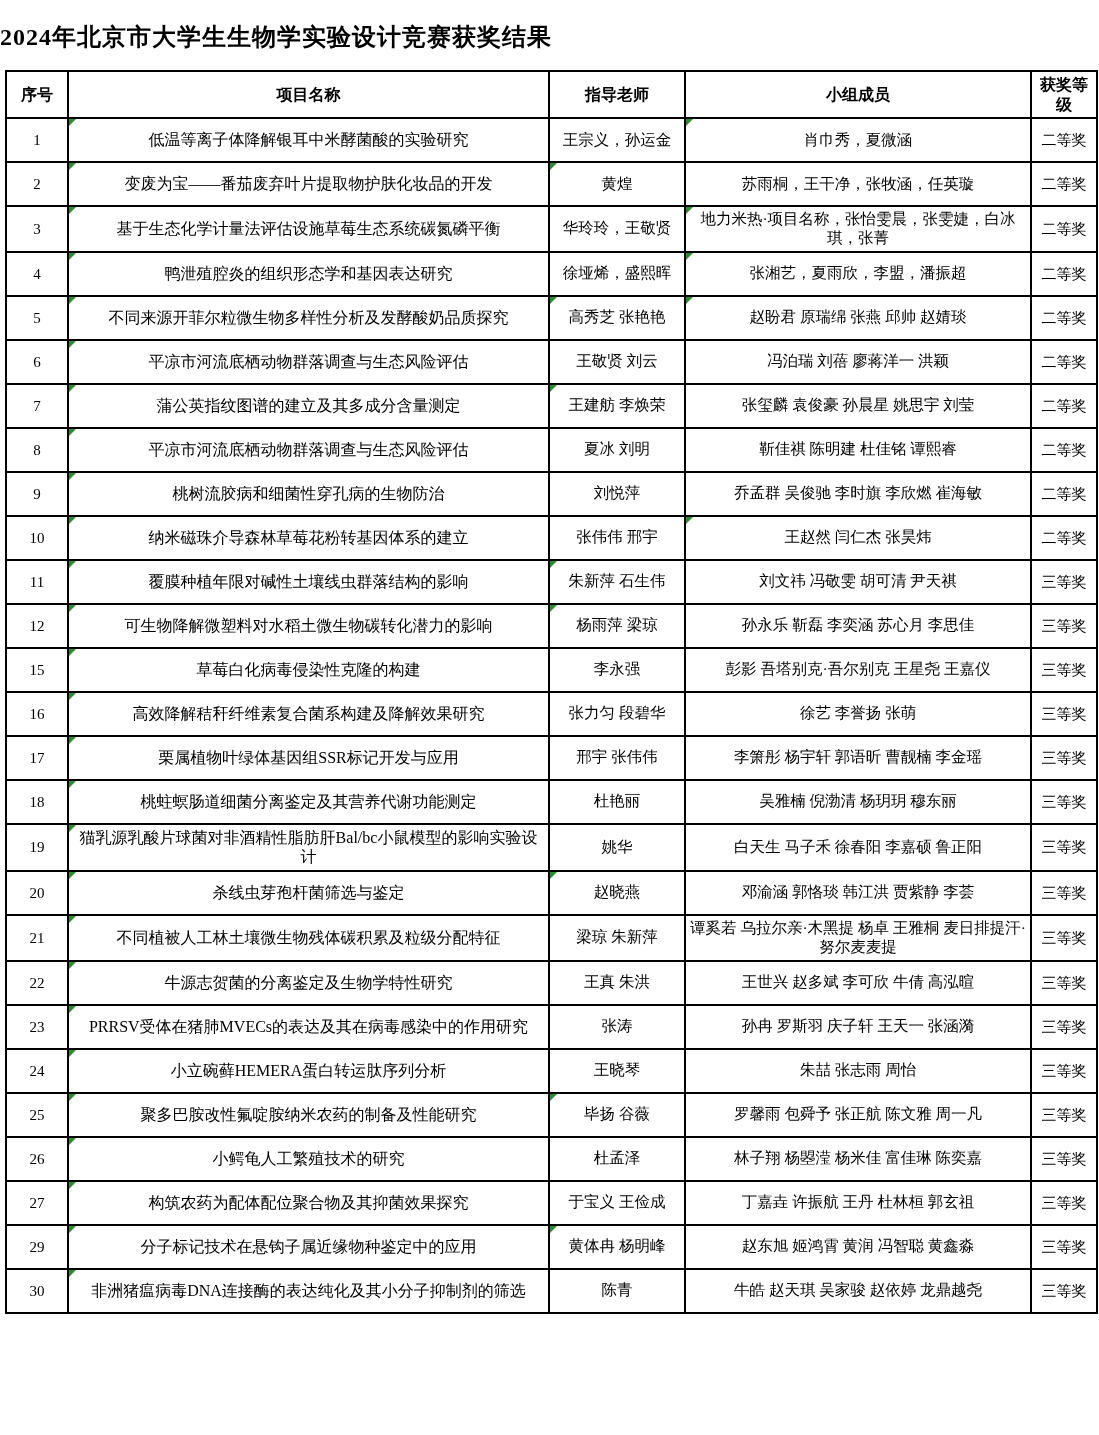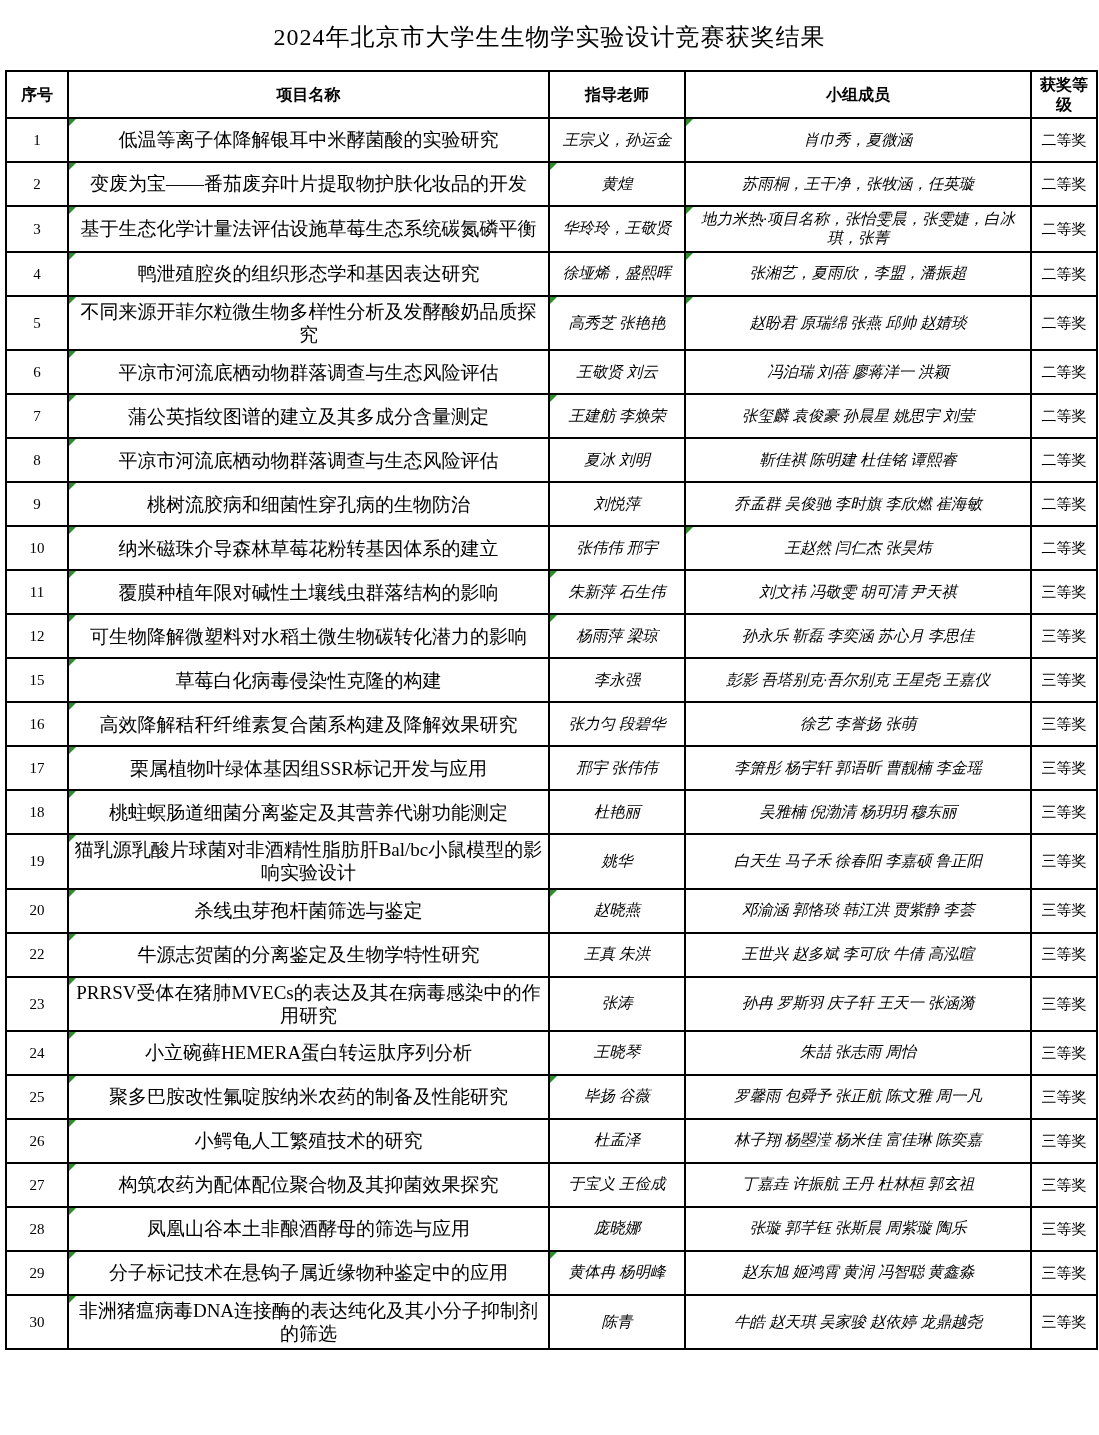--- a/index.html
+++ b/index.html
@@ -3,22 +3,21 @@
 <meta charset="utf-8">
 <style>
   html,body{margin:0;padding:0;background:#ffffff;}
   body{
     width:1099px;height:1435px;overflow:hidden;
     font-family:"Liberation Serif","DejaVu Serif",serif;
     color:#000;
   }
   .page{width:1099px;height:1435px;position:relative;background:#fff;}
   .doc-title{
-    text-align:center;
-    font-size:24px;font-weight:normal;
+    font-size:24px;font-weight:bold;
     padding:21px 0 17px 0;
     letter-spacing:1px;
   }
   table.award-table{
     border-collapse:collapse;
     table-layout:fixed;
     width:1091px;
     margin-left:5px;
   }
   .award-table col.c-no{width:62px;}
@@ -35,22 +34,22 @@
     font-size:16px;
     line-height:1.22;
     overflow:hidden;
   }
   .award-table thead th{
     font-weight:bold;
     height:28px;
     font-size:16px;
   }
   .award-table tbody td{height:36px;}
-  .award-table td.cell-project{font-size:19px;text-align:center;}
-  .award-table td.cell-teacher,.award-table td.cell-members{font-size:15.5px;font-style:italic;}
+  .award-table td.cell-project{font-size:16px;text-align:center;}
+  .award-table td.cell-teacher,.award-table td.cell-members{font-size:15.5px;}
   .award-table td.cell-award,.award-table td.cell-no{font-size:15px;}
   
   .tri::before{
     content:"";
     position:absolute;top:0;left:0;
     width:0;height:0;
     border-top:7px solid #2e8b2e;
     border-right:7px solid transparent;
   }
 </style>
@@ -198,20 +197,27 @@
           <td class="cell-award">三等奖</td>
         </tr>
         <tr>
           <td class="cell-no">20</td>
           <td class="cell-project tri">杀线虫芽孢杆菌筛选与鉴定</td>
           <td class="cell-teacher tri">赵晓燕</td>
           <td class="cell-members">邓渝涵 郭恪琰 韩江洪 贾紫静 李荟</td>
           <td class="cell-award">三等奖</td>
         </tr>
         <tr>
+          <td class="cell-no">21</td>
+          <td class="cell-project tri">不同植被人工林土壤微生物残体碳积累及粒级分配特征</td>
+          <td class="cell-teacher">梁琼 朱新萍</td>
+          <td class="cell-members">谭奚若 乌拉尔亲·木黑提 杨卓 王雅桐 麦日排提汗·努尔麦麦提</td>
+          <td class="cell-award">三等奖</td>
+        </tr>
+        <tr>
           <td class="cell-no">22</td>
           <td class="cell-project tri">牛源志贺菌的分离鉴定及生物学特性研究</td>
           <td class="cell-teacher">王真 朱洪</td>
           <td class="cell-members">王世兴 赵多斌 李可欣 牛倩 高泓暄</td>
           <td class="cell-award">三等奖</td>
         </tr>
         <tr>
           <td class="cell-no">23</td>
           <td class="cell-project tri">PRRSV受体在猪肺MVECs的表达及其在病毒感染中的作用研究</td>
           <td class="cell-teacher">张涛</td>
@@ -237,27 +243,20 @@
           <td class="cell-project tri">小鳄龟人工繁殖技术的研究</td>
           <td class="cell-teacher">杜孟泽</td>
           <td class="cell-members">林子翔 杨曌滢 杨米佳 富佳琳 陈奕嘉</td>
           <td class="cell-award">三等奖</td>
         </tr>
         <tr>
           <td class="cell-no">27</td>
           <td class="cell-project tri">构筑农药为配体配位聚合物及其抑菌效果探究</td>
           <td class="cell-teacher">于宝义 王俭成</td>
           <td class="cell-members">丁嘉垚 许振航 王丹 杜林桓 郭玄祖</td>
-          <td class="cell-award">三等奖</td>
-        </tr>
-        <tr>
-          <td class="cell-no">28</td>
-          <td class="cell-project tri">凤凰山谷本土非酿酒酵母的筛选与应用</td>
-          <td class="cell-teacher">庞晓娜</td>
-          <td class="cell-members">张璇 郭芊钰 张斯晨 周紫璇 陶乐</td>
           <td class="cell-award">三等奖</td>
         </tr>
         <tr>
           <td class="cell-no">29</td>
           <td class="cell-project tri">分子标记技术在悬钩子属近缘物种鉴定中的应用</td>
           <td class="cell-teacher tri">黄体冉 杨明峰</td>
           <td class="cell-members">赵东旭 姬鸿霄 黄润 冯智聪 黄鑫淼</td>
           <td class="cell-award">三等奖</td>
         </tr>
         <tr>

